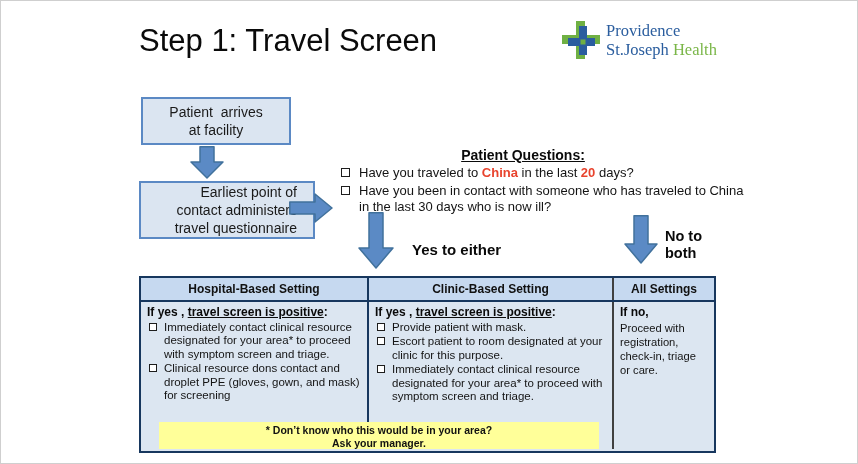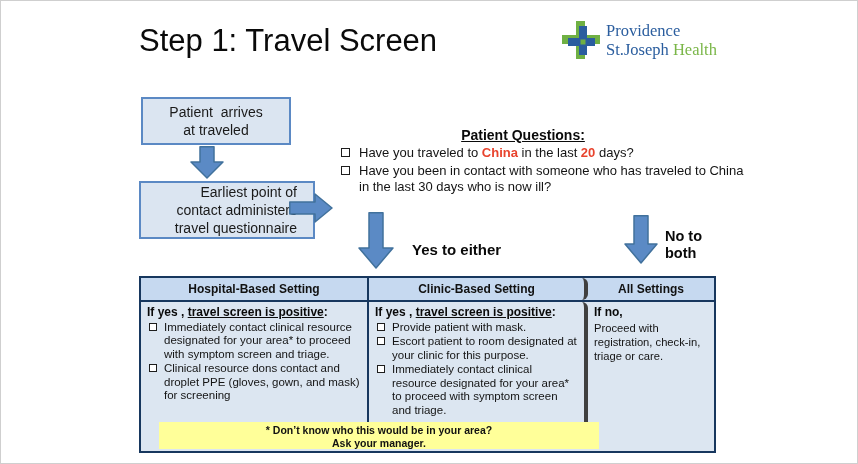--- a/index.html
+++ b/index.html
@@ -21,35 +21,35 @@
   
   .fbox {
     position:absolute; background:#dbe5f1; border:2px solid #5b89c4;
     display:flex; flex-direction:column; align-items:center; justify-content:center;
     font-size:14px; color:#1a1a1a; text-align:right; line-height:18px;
   }
   .box1 { left:140px; top:96px; width:150px; height:48px; white-space:pre-wrap; }
   .box2 { left:138px; top:180px; width:176px; height:58px; padding:2px 16px; }
   .arrow { position:absolute; }
   
-  .pq { position:absolute; left:337px; top:126px; width:420px; }
+  .pq { position:absolute; left:337px; top:146px; width:420px; }
   .pq-heading { font-size:14px; font-weight:bold; text-decoration:underline; text-align:center; padding-right:50px; color:#0a0a0a; }
   .q-row { display:flex; margin-top:2px; font-size:13px; line-height:16px; color:#141414; }
   .chk { flex:none; width:9px; height:9px; border:1.5px solid #1d1d1d; margin:3px 9px 0 3px; background:#fff; }
   .hl { font-weight:bold; }
   
   .yes-label { position:absolute; left:411px; top:240px; font-size:15px; font-weight:bold; color:#0a0a0a; }
   .no-label { position:absolute; left:664px; top:227px; font-size:14.5px; font-weight:bold; line-height:17px; color:#0a0a0a; }
   
   .table { position:absolute; left:138px; top:275px; width:577px; height:177px;
            border:2px solid #17375e; background:#dce6f1; }
   .thead { display:flex; height:24px; background:#c6d9f0; border-bottom:2px solid #17375e; }
   .th { display:flex; align-items:center; justify-content:center; font-size:12px; font-weight:bold; color:#111; }
   .c1 { width:228px; border-right:2px solid #17375e; }
-  .c2 { width:219px; border-right:4px solid #404040;border-radius:6px; }
+  .c2 { width:245px; border-right:2px solid #404040; }
   .c3 { flex:1; }
   .tbody { display:flex; height:147px; }
   .td { padding:4px 6px 0 6px; font-size:11.5px; line-height:13.5px; color:#141414; }
   .cell-heading { font-size:12px; font-weight:bold; color:#0a0a0a; }
   .cell-heading .u { text-decoration:underline; }
   .bullet { display:flex; margin-top:1px; }
   .chk-sm { flex:none; width:8px; height:8px; border:1.4px solid #1d1d1d; margin:2px 7px 0 2px; background:#fff; }
   .td3-body { margin-top:1px; font-size:11.2px; line-height:14px; }
   .note {
     position:absolute; left:18px; top:144px; width:440px; height:27px;
@@ -73,21 +73,21 @@
       <rect x="19.5" y="19.5" width="5" height="5" fill="#6fb043"></rect>
     </svg>
     <div class="logo-text">
       <div class="logo-blue">Providence</div>
       <div><span class="logo-blue">St.Joseph</span> <span class="logo-green">Health</span></div>
     </div>
   </div>
 
   <div class="fbox box1">
     <div>Patient  arrives</div>
-    <div>at traveled</div>
+    <div>at facility</div>
   </div>
 
   <svg class="arrow" style="left:189px; top:145px;" width="34" height="33" viewBox="0 0 34 33">
     <polygon points="10,0.8 24,0.8 24,16 33,16 17,32 1,16 10,16" fill="#5b8ac5" stroke="#41719c" stroke-width="1.5" stroke-linejoin="round"></polygon>
   </svg>
 
   <div class="fbox box2">
     <div>Earliest point of contact administers travel questionnaire</div>
   </div>
 

